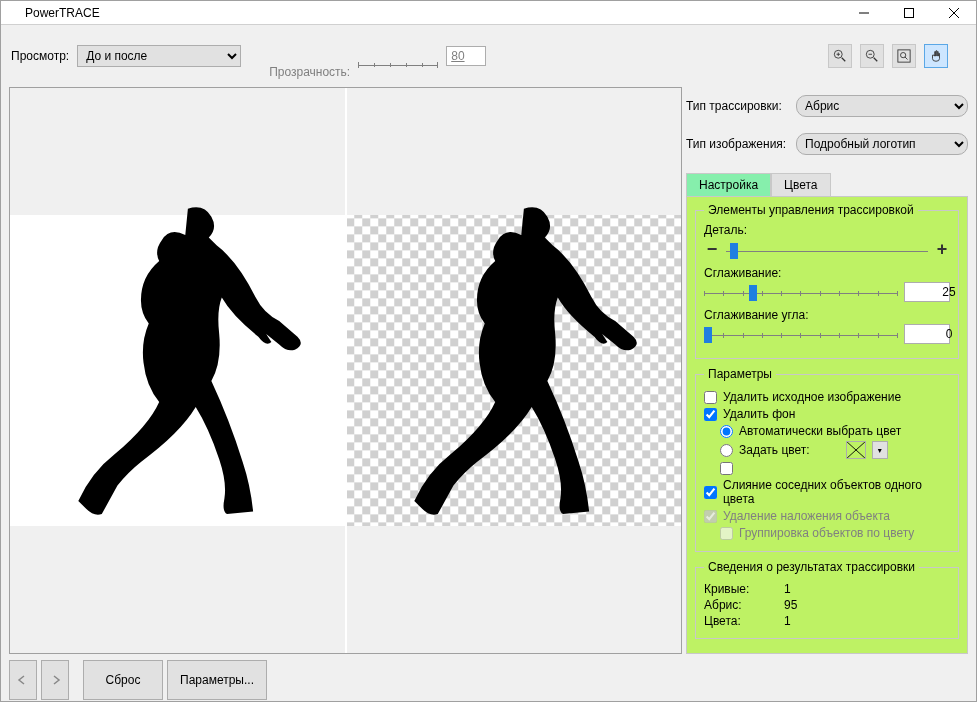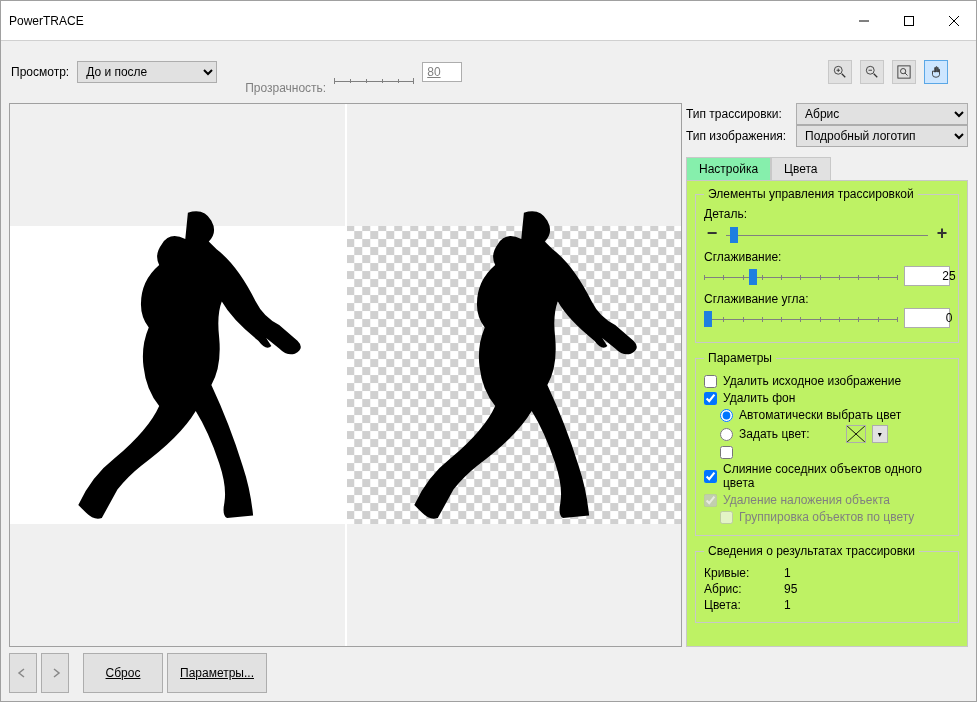--- a/index.html
+++ b/index.html
@@ -10,29 +10,29 @@
     --btn-brd:#ADADAD;
     --blue:#1F7FE0;
     --txt:#000;
     --disabled:#808080;
   }
   *{box-sizing:border-box;font:12px "Segoe UI",Tahoma,Arial,sans-serif;color:var(--txt);}
   body{margin:0;background:#fff;}
   .window{width:977px;height:702px;border:1px solid var(--border);background:var(--win-bg);display:flex;flex-direction:column;overflow:hidden;}
 
   
-  .titlebar{height:40px;background:#fff;display:flex;align-items:center;padding-left:8px;border-bottom:1px solid #D0D0D0;}
+  .titlebar{height:24px;background:#fff;display:flex;align-items:center;padding-left:24px;border-bottom:1px solid #D0D0D0;}
   .titlebar .title{flex:1;}
   .tbtn{width:45px;height:30px;display:flex;align-items:center;justify-content:center;}
 
   
   .toolbar{display:flex;align-items:center;gap:8px;padding:8px 10px;}
   .toolbar .lbl.disabled{color:var(--disabled);margin-top:32px;}
   select{height:22px;background:var(--btn-bg);border:1px solid var(--btn-brd);padding:0 4px;}
-  .sel-wide{width:140px;}
+  .sel-wide{width:164px;}
   .ruler{width:80px;height:20px;border-bottom:1px solid var(--disabled);position:relative;}
   .ruler::before, .ruler::after{content:"";position:absolute;bottom:-3px;width:1px;height:6px;background:var(--disabled);}
   .ruler::before{left:0;} .ruler::after{right:0;}
   .ruler .tick{position:absolute;width:1px;height:4px;background:var(--disabled);bottom:-2px;}
   .numbox{width:40px;height:20px;border:1px solid var(--btn-brd);background:#fff;display:flex;align-items:center;padding:0 4px;color:var(--disabled);text-decoration:underline;}
   .spacer{flex:1;}
   .icon-btn{width:24px;height:24px;border:1px solid var(--soft);background:var(--btn-bg);display:flex;align-items:center;justify-content:center;}
   .icon-btn.active{background:#CDE6FF;border-color:#5AA7E6;}
   .icon-btn svg{width:14px;height:14px;}
 
@@ -43,23 +43,23 @@
   .canvas{width:100%;height:55%;background:#fff;display:flex;align-items:center;justify-content:center;position:relative;}
   .canvas.checker{
     background:
       repeating-conic-gradient(#fff 0% 25%, #D0D0D0 0% 50%)
       50% / 16px 16px;
   }
   .silhouette{width:78%;height:auto;}
 
   
   .rightpanel{width:282px;display:flex;flex-direction:column;}
-  .rp-row{display:flex;align-items:center;margin:0 0;justify-content:flex-end;}
+  .rp-row{display:flex;align-items:center;margin:8px 0;justify-content:flex-end;}
   .rp-row .rlbl{width:110px;}
-  .rp-row select{flex:1;}
+  .rp-row select{flex:1;border-radius:10px;}
 
   .tabs{display:flex;margin-top:10px;}
   .tab{padding:4px 12px;border:1px solid var(--soft);background:var(--btn-bg);border-bottom:none;}
   .tab.active{background:#86efac;}
   .tabbody{border:1px solid var(--soft);background:#bef264;padding:6px 8px;flex:1;overflow:auto;}
 
   fieldset{border:1px solid var(--soft);margin:0 0 8px 0;padding:6px 8px 8px 8px;}
   legend{padding:0 4px;}
   .slider-row{display:flex;align-items:center;gap:6px;margin:2px 0 6px 0;}
   .hslider{flex:1;height:20px;position:relative;}
@@ -77,21 +77,21 @@
   .radio-row input{margin:0;}
   .swatch{width:20px;height:18px;border:1px solid var(--btn-brd);margin-left:4px;display:inline-flex;align-items:center;justify-content:center;}
   .swatch svg{width:100%;height:100%;}
   .arrow-btn{width:16px;height:18px;border:1px solid var(--btn-brd);background:var(--btn-bg);font-size:8px;display:flex;align-items:center;justify-content:center;}
 
   .info-row{display:flex;margin:2px 0;}
   .info-row .ilbl{width:80px;}
 
   
   .bottom{display:flex;padding:6px 8px 8px 8px;gap:8px;align-items:center;}
-  .btn{height:40px;min-width:80px;padding:0 12px;background:var(--btn-bg);border:1px solid var(--btn-brd);display:flex;align-items:center;justify-content:center;text-decoration:underline;}
+  .btn{height:40px;min-width:80px;padding:0 12px;background:var(--btn-bg);border:1px solid var(--btn-brd);display:flex;align-items:center;justify-content:center;}
   .btn.sm{min-width:28px;width:28px;padding:0;color:var(--disabled);}
   .bottom-left{display:flex;gap:4px;}
   .bottom-right{margin-left:auto;display:flex;gap:8px;}
 </style>
 </head>
 <body>
 
 <div class="window">
 
   <div class="titlebar">

